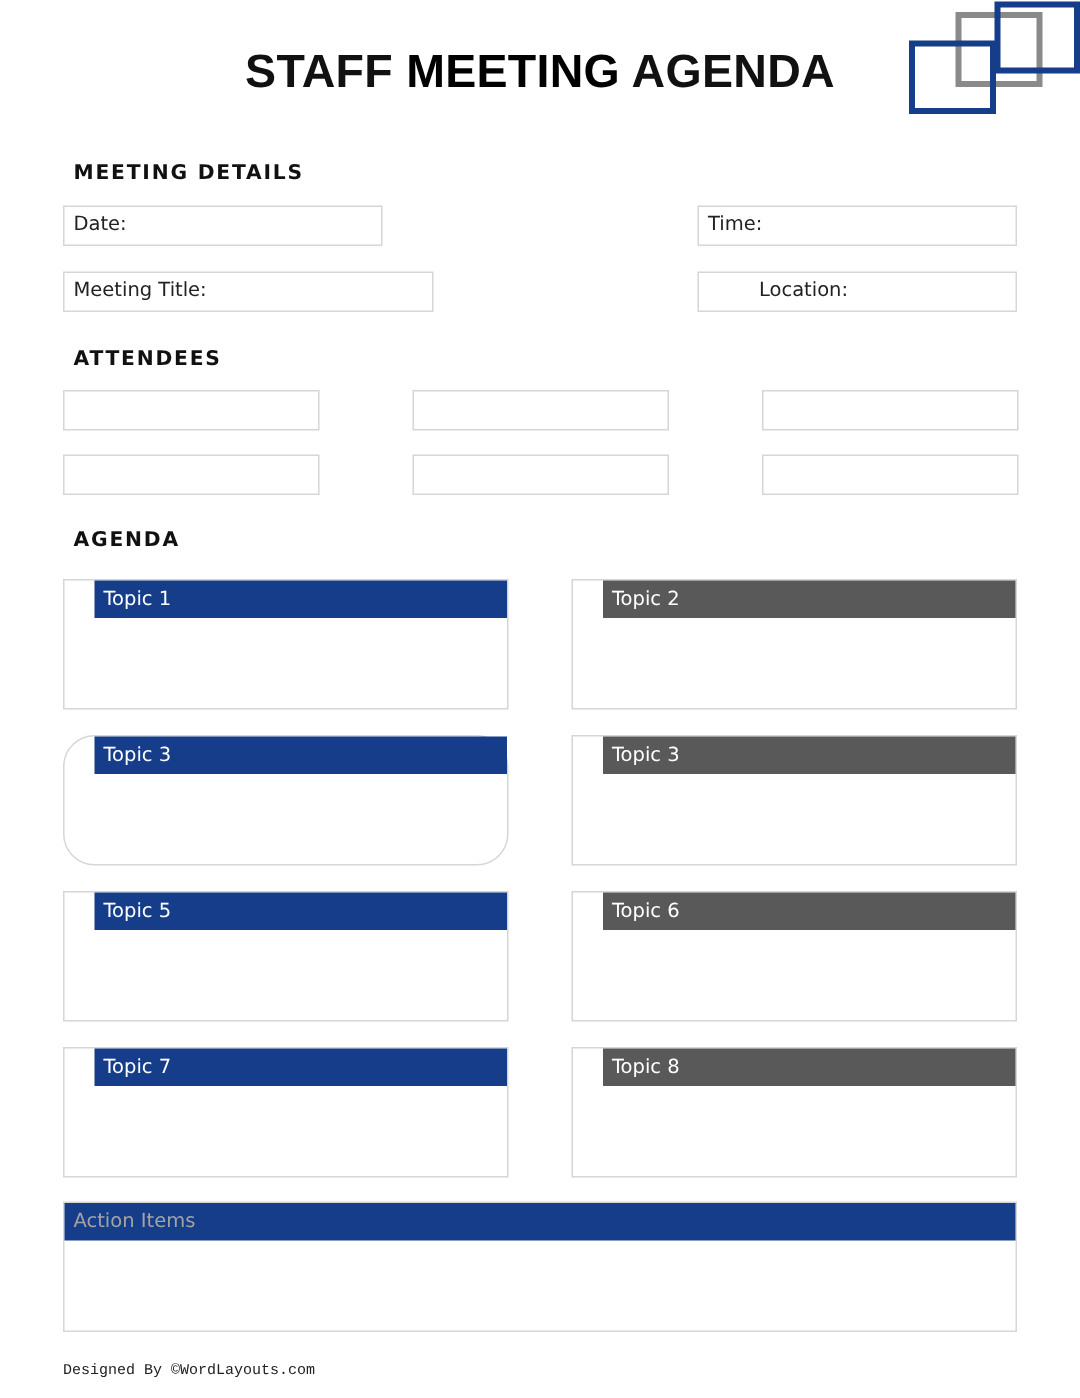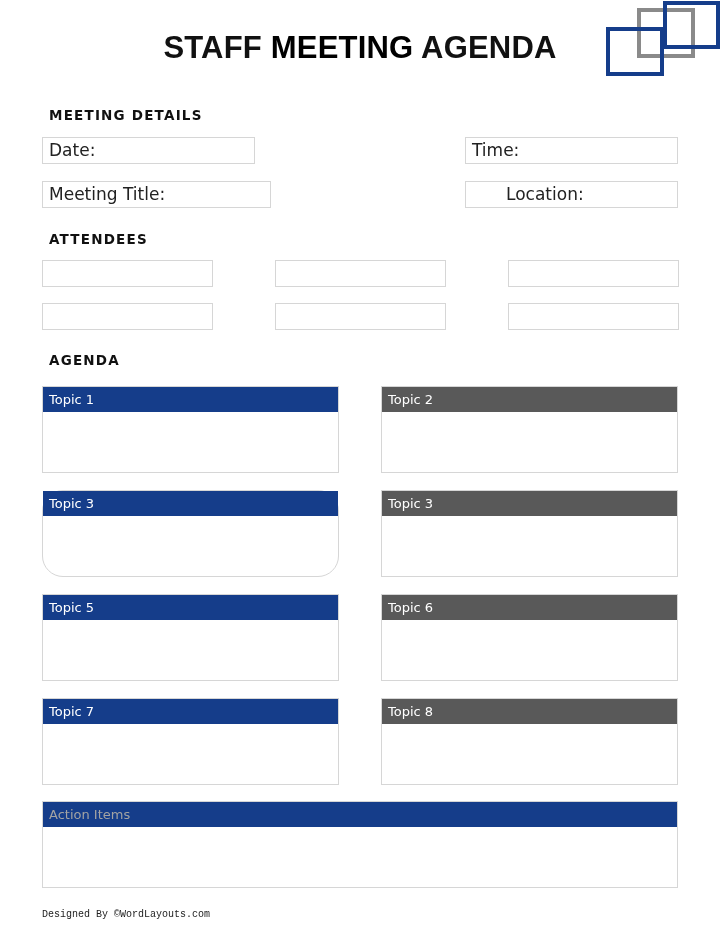--- a/index.html
+++ b/index.html
@@ -13,28 +13,28 @@
     .sq-blue2 { left: 663px; top: 1px; width: 57px; height: 48px; border: 4px solid #153d8a; }
 
     .title { position: absolute; left: 0; top: 30px; width: 720px; text-align: center;
              font-family: "Liberation Sans", sans-serif; font-size: 31px; color: #111; letter-spacing: 0.2px; }
     .title .accent { color: #000000; }
 
     .section-heading { position: absolute; left: 49px; font-family: "DejaVu Sans", sans-serif;
                        font-weight: bold; font-size: 13.5px; letter-spacing: 1.2px; color: #111; }
 
     .field { position: absolute; height: 27px; border: 1.5px solid #d6d6d6; background: #fff;
-             font-family: "DejaVu Sans", sans-serif; font-size: 17px; color: #222;
+             font-family: "DejaVu Sans", sans-serif; font-size: 13px; color: #222;
              padding-left: 6px; line-height: 24px; }
 
     .att { position: absolute; width: 171px; height: 27px; border: 1.5px solid #d6d6d6; background: #fff; }
 
     .topic { position: absolute; width: 297px; height: 87px; border: 1.5px solid #d6d6d6; background: #fff; }
     .topic .hdr { height: 25px; color: #fff; font-size: 13px; line-height: 25px; padding-left: 6px;
-                  font-family: "DejaVu Sans", sans-serif; }
+                  font-family: "DejaVu Sans", sans-serif; margin-left: 20px; }
     .topic .hdr.blue { background: #153d8a; }
     .topic .hdr.gray { background: #595959; }
     .topic .body { height: calc(100% - 25px); }
 
     .action { position: absolute; left: 42px; top: 801px; width: 636px; height: 87px;
               border: 1.5px solid #d6d6d6; background: #fff; }
     .action .hdr { height: 25px; background: #153d8a; color: #a3a3a3; font-size: 13px; line-height: 25px; padding-left: 6px; }
 
     .footer-left { position: absolute; left: 42px; top: 909px; font-family: Liberation Mono, monospace;
                    font-size: 10px; color: #222; }
@@ -53,21 +53,21 @@
 <h1 class="title"><span>STAFF </span><span class="accent">MEETING</span><span> AGENDA</span></h1>
 
 <div class="section-heading" style="top:107px;">MEETING DETAILS</div>
 
 <div class="field" style="left:42px; top:137px; width:213px;">
   <span>Date:</span>
 </div>
 <div class="field" style="left:465px; top:137px; width:213px;">
   <span>Time:</span>
 </div>
-<div class="field" style="left:42px; top:181px; width:229px;">
+<div class="field" style="left:42px; top:181px; width:247px;">
   <span>Meeting Title:</span>
 </div>
 <div class="field" style="left:465px; top:181px; width:213px;padding-left:40px;">
   <span>Location:</span>
 </div>
 
 <div class="section-heading" style="top:231px;">ATTENDEES</div>
 
 <div class="att" style="left:42px; top:260px;"></div>
 <div class="att" style="left:275px; top:260px;"></div>

